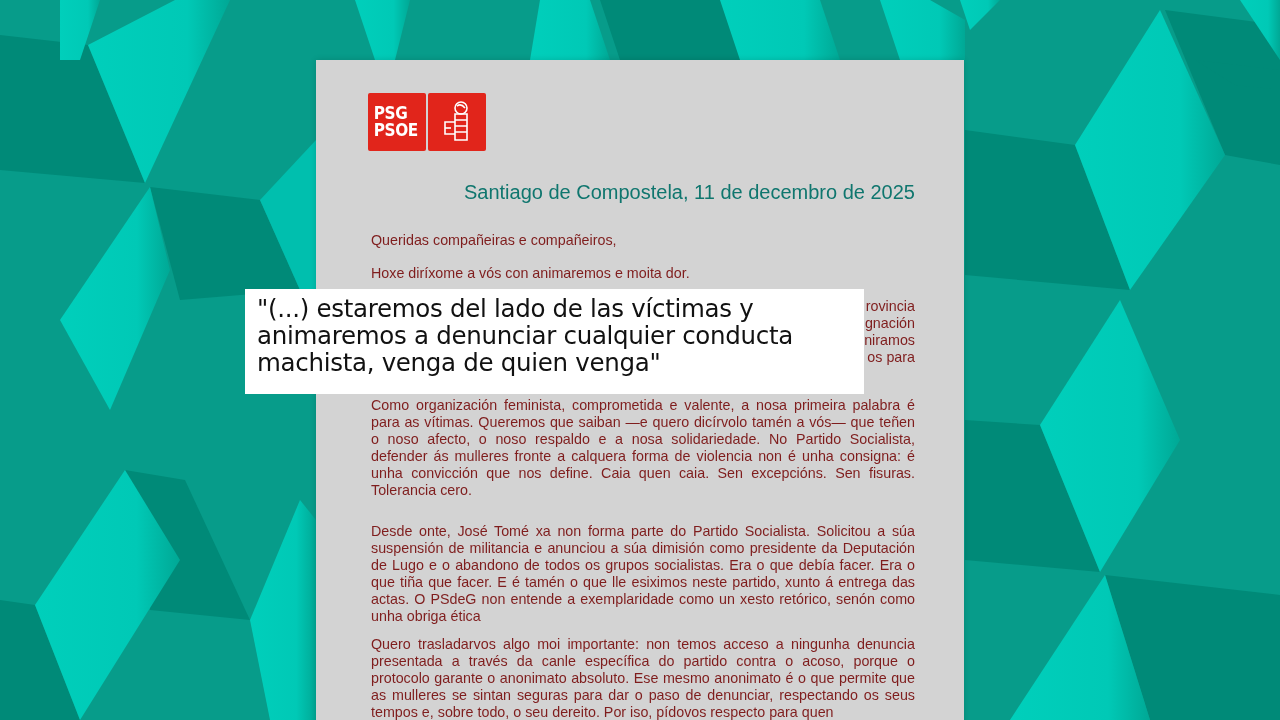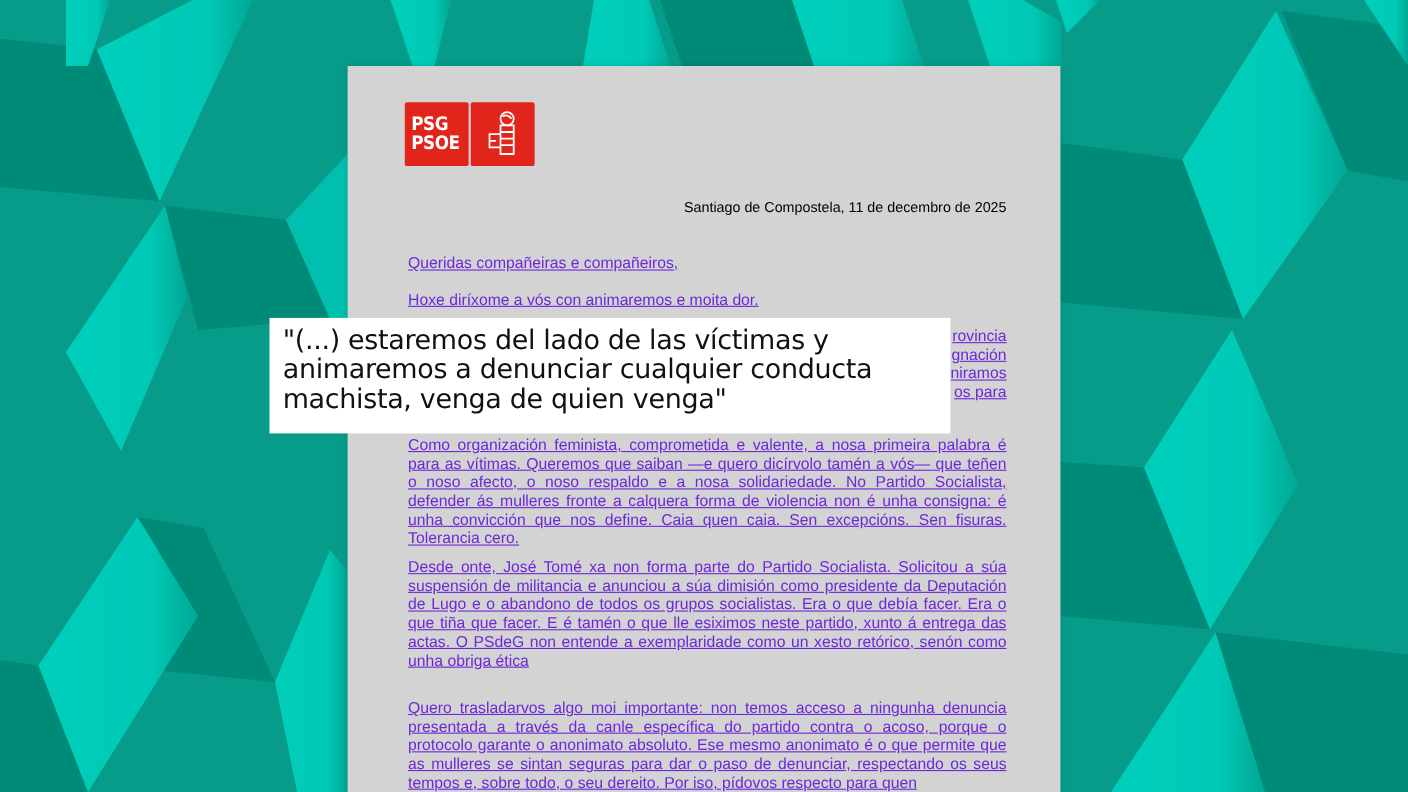--- a/index.html
+++ b/index.html
@@ -55,39 +55,38 @@
       text-align: left;
       padding-left: 2px;
       transform: scaleX(0.9);
       transform-origin: left center;
     }
     .logo-text span { display: block; }
     .date {
       position: absolute;
       right: 49px;
       top: 121px;
-      font-size: 13px;
-      color: #000000;
+      font-size: 20px;
+      color: #0f766e;
       white-space: nowrap;
     }
     .body-text {
       position: absolute;
       left: 55px;
       width: 544px;
       font-size: 14.3px;
       line-height: 16.9px;
-      color: #6d28d9;
+      color: #7f1d1d;
       text-align: justify;
-      text-decoration: underline;
     }
     .body-text.greeting { top: 172px; }
     .body-text.intro { top: 205px; }
     .body-text.hidden-para { top: 238px; }
     .body-text.p1 { top: 337px; }
-    .body-text.p2 { top: 448px; }
+    .body-text.p2 { top: 463px; }
     .body-text.p3 { top: 576px; }
     .hidden-para .line {
       display: block;
       text-align: right;
     }
     .quote-box {
       position: absolute;
       left: 245px;
       top: 289px;
       width: 619px;

